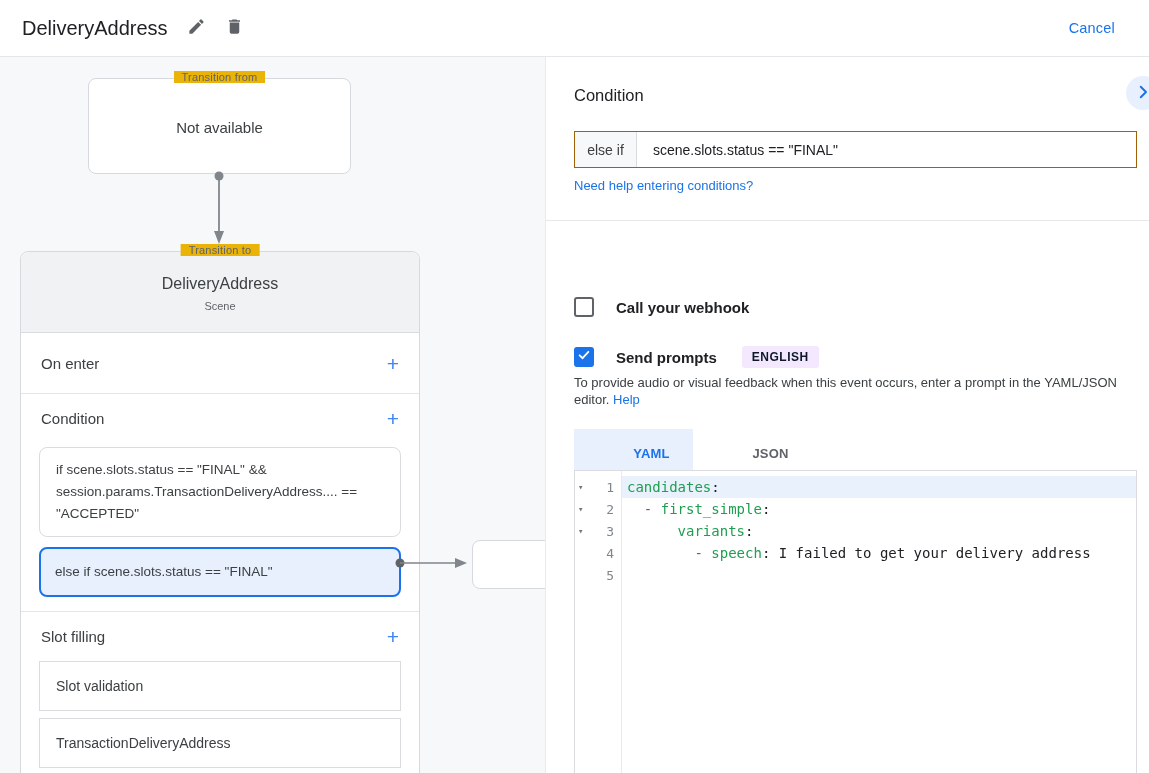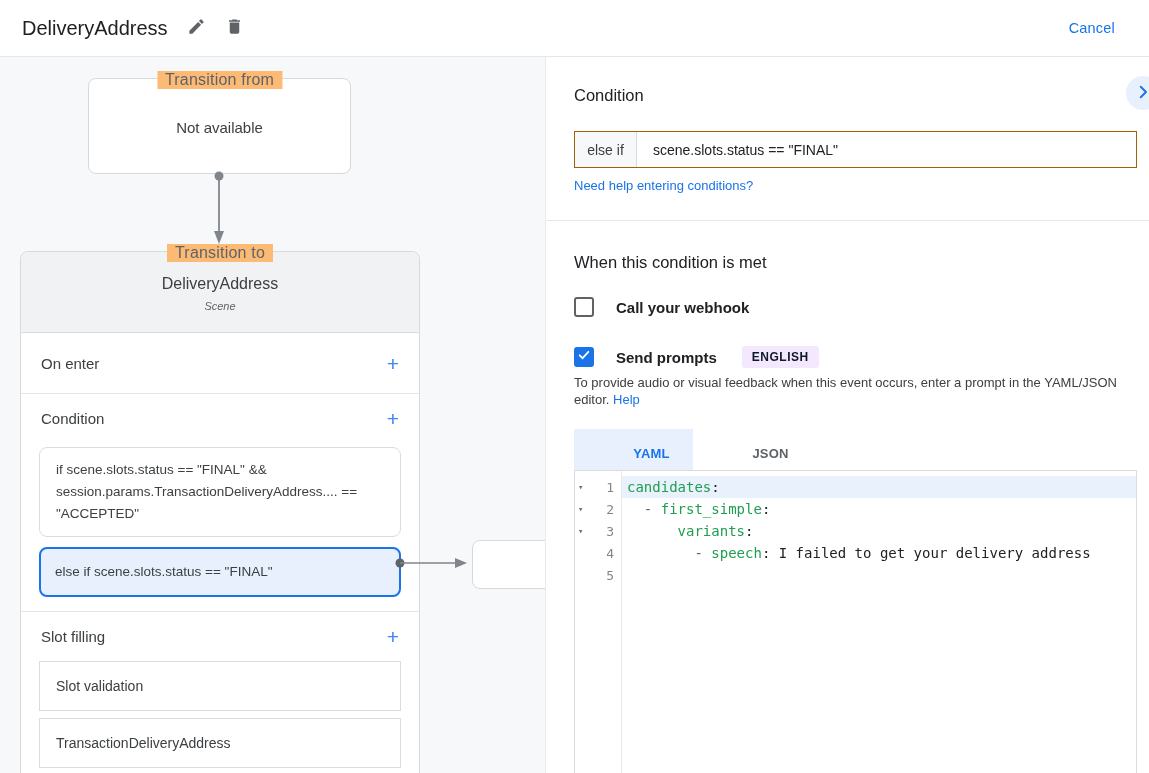--- a/index.html
+++ b/index.html
@@ -36,21 +36,21 @@
     letter-spacing: .2px;
   }
 
   
   .canvas {
     position: absolute; left: 0; top: 57px; width: 545px; height: 716px;
     background: #f6f8fa; overflow: hidden;
   }
   .legend {
     position: absolute; top: -8px; left: 50%; transform: translateX(-50%);
-    font-size: 16px; color: #5f6368; background: #fdba74; padding: 0 8px;
+    font-size: 11px; color: #5f6368; background: #eab308; padding: 0 8px;
     white-space: nowrap; letter-spacing: .2px;
   }
   .tf-box {
     position: absolute; left: 88px; top: 21px; width: 263px; height: 96px;
     background: #fff; border: 1px solid #d6dade; border-radius: 8px;
   }
   .tf-text {
     position: absolute; left: 0; right: 0; top: 40px; text-align: center;
     font-size: 15px; color: #3c4043;
   }
@@ -58,21 +58,21 @@
 
   .scene-card {
     position: absolute; left: 20px; top: 194px; width: 400px; height: 523px;
     background: #fff; border: 1px solid #d6dade; border-radius: 8px 8px 0 0;
   }
   .scene-header {
     height: 81px; background: #f0f2f4; border-bottom: 1px solid #dadce0;
     border-radius: 8px 8px 0 0; text-align: center; padding-top: 23px; cursor: pointer;
   }
   .scene-title { font-size: 16px; color: #3c4043; }
-  .scene-type { font-size: 11px; color: #5f6368; margin-top: 7px; font-style: italic; }
+  .scene-type { font-size: 11px; color: #5f6368; margin-top: 7px; }
 
   .section-label-row {
     display: flex; align-items: center; justify-content: space-between;
     padding: 8px 20px; font-size: 15px; color: #3c4043;
   }
   .row-onenter { height: 61px; border-bottom: 1px solid #e3e6e8; }
   .row-condlabel { height: 49px; }
   .row-slotlabel { height: 49px; }
   .add-btn {
     border: none; background: transparent; color: #4285f4; font-size: 21px; font-weight: 400;
@@ -272,21 +272,20 @@
 
   <div class="cond-row">
     <div class="cond-prefix">else if</div>
     <input class="cond-value" type="text" value="scene.slots.status == &quot;FINAL&quot;" style="">
   </div>
 
   <a class="help-link">Need help entering conditions?</a>
 
   <div class="panel-divider"></div>
 
-  <div class="when-title">When this condition is met</div>
 
   <div class="check-row webhook">
     <div class="checkbox"></div>
     <span class="check-label">Call your webhook</span>
   </div>
 
   <div class="check-row prompts">
     <div class="checkbox checked">
       <span>
         <svg width="14" height="14" viewBox="0 0 24 24">

